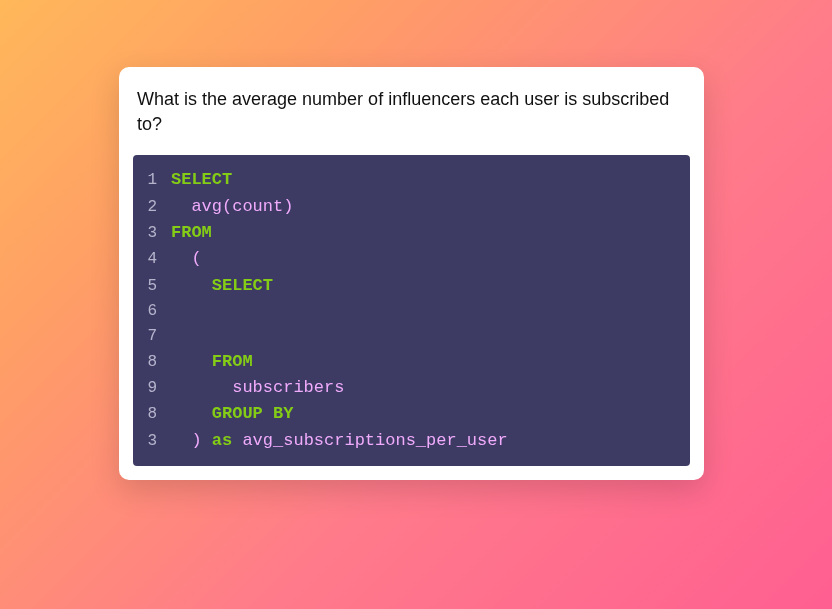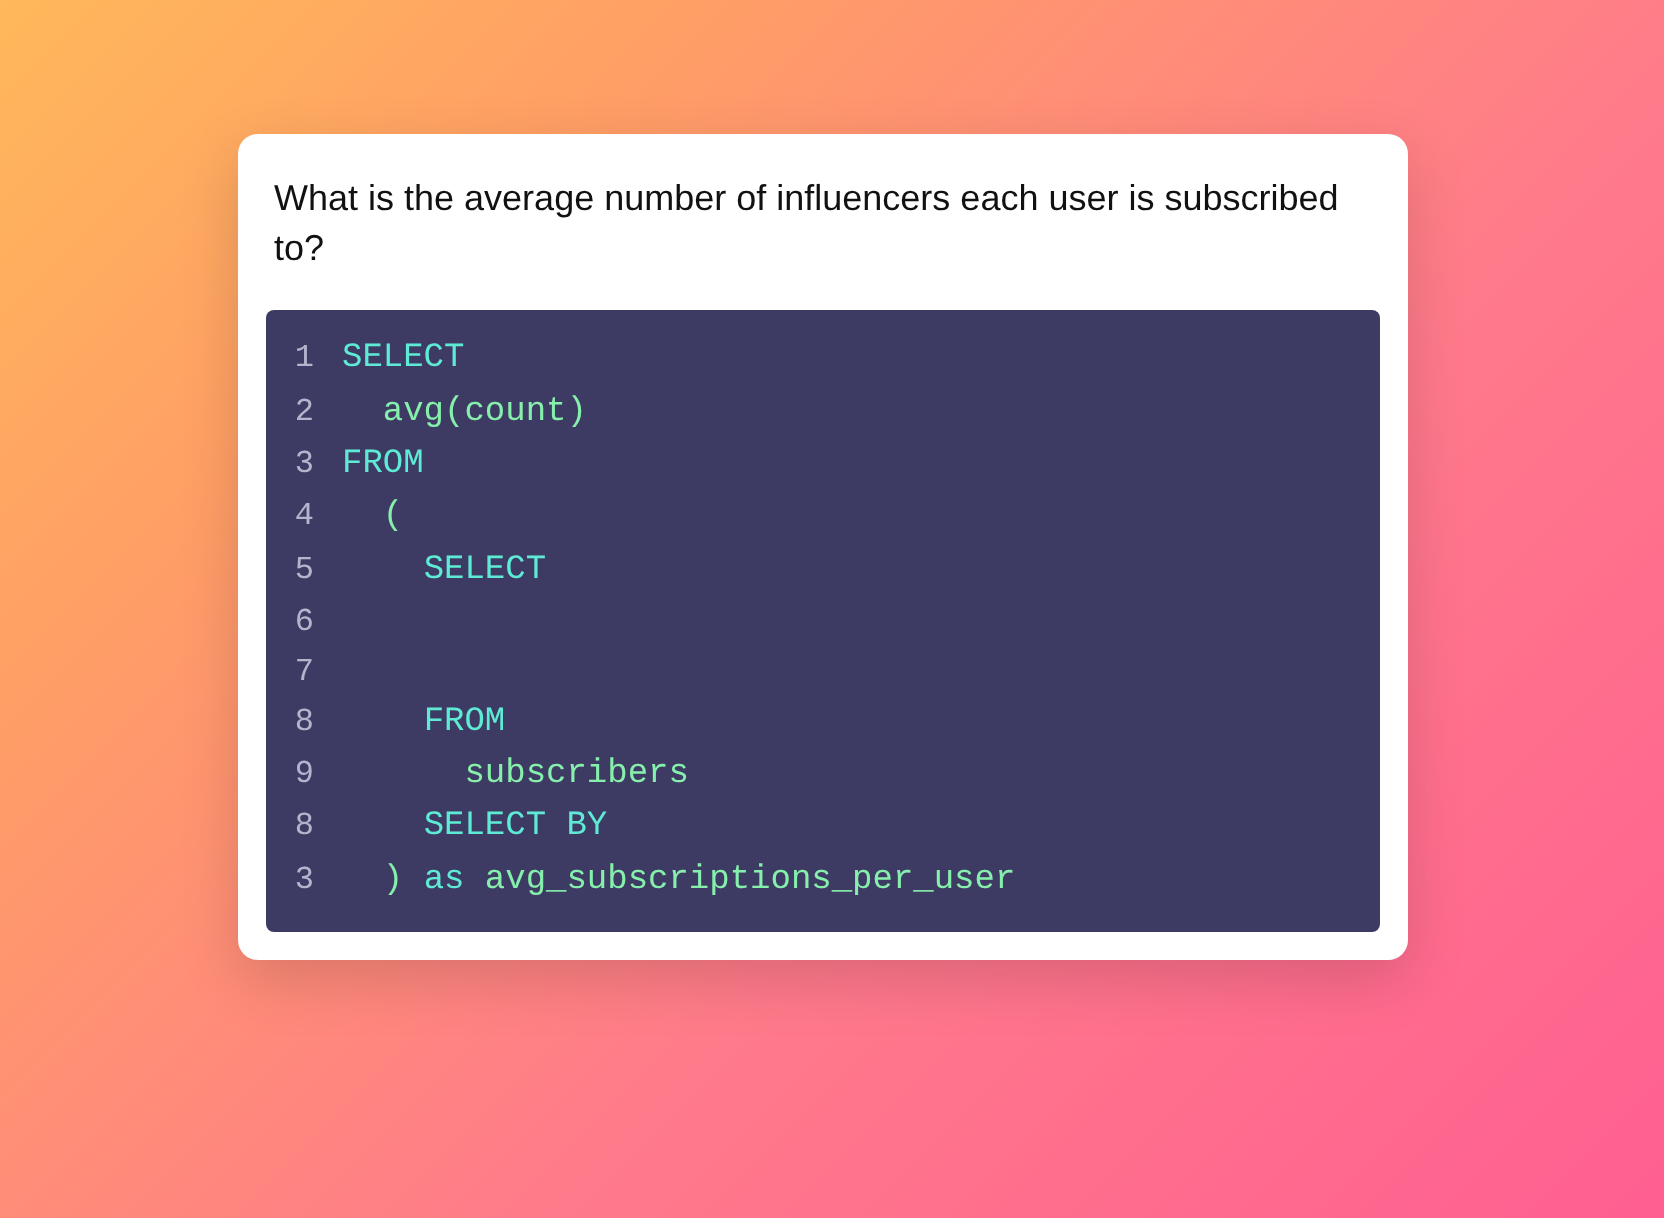--- a/index.html
+++ b/index.html
@@ -45,22 +45,22 @@
     color: #b6b4cc;
     flex-shrink: 0;
     padding-right: 14px;
     user-select: none;
     font-size: 16px;
   }
   .code {
     white-space: pre;
     color: #d5d3e8;
   }
-  .tok-kw { color: #5eead4; font-weight: 400; }
-  .tok-plain { color: #86efac; }
+  .tok-kw { color: #84cc16; font-weight: 700; }
+  .tok-plain { color: #f0abfc; }
 </style>
 </head>
 <body>
 
 <div class="card">
   <div class="question">What is the average number of influencers each user is subscribed to?</div>
   <div class="code-block" id="code-block">
       <div class="code-line">
         <span class="ln">1</span>
         <span class="code"><span class="tok-kw">SELECT</span></span>
@@ -90,20 +90,20 @@
       <div class="code-line">
         <span class="ln">8</span>
         <span class="code"><span class="tok-plain">    </span><span class="tok-kw">FROM</span></span>
       </div>
       <div class="code-line">
         <span class="ln">9</span>
         <span class="code"><span class="tok-plain">      subscribers</span></span>
       </div>
       <div class="code-line">
         <span class="ln">8</span>
-        <span class="code"><span class="tok-plain">    </span><span class="tok-kw">SELECT BY</span></span>
+        <span class="code"><span class="tok-plain">    </span><span class="tok-kw">GROUP BY</span></span>
       </div>
       <div class="code-line">
         <span class="ln">3</span>
         <span class="code"><span class="tok-plain">  ) </span><span class="tok-kw">as</span><span class="tok-plain"> avg_subscriptions_per_user</span></span>
       </div>
     </div>
 </div>
 
 </body></html>

